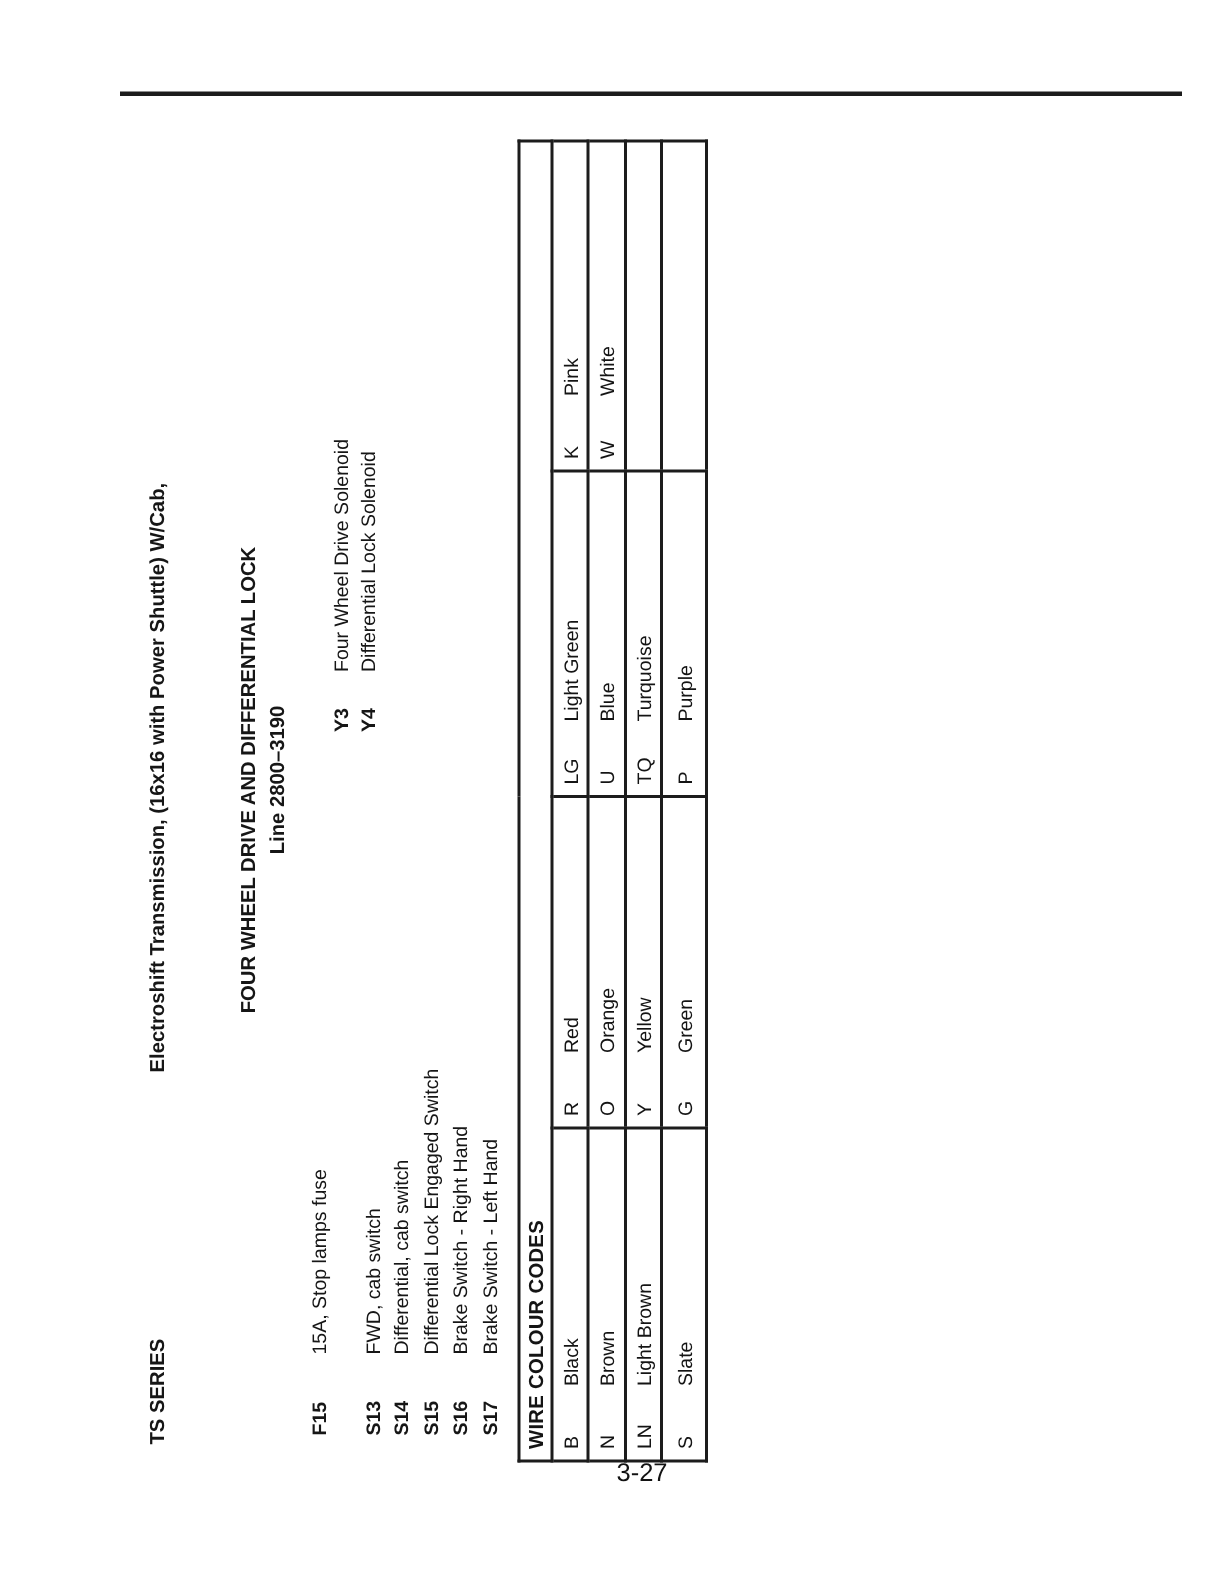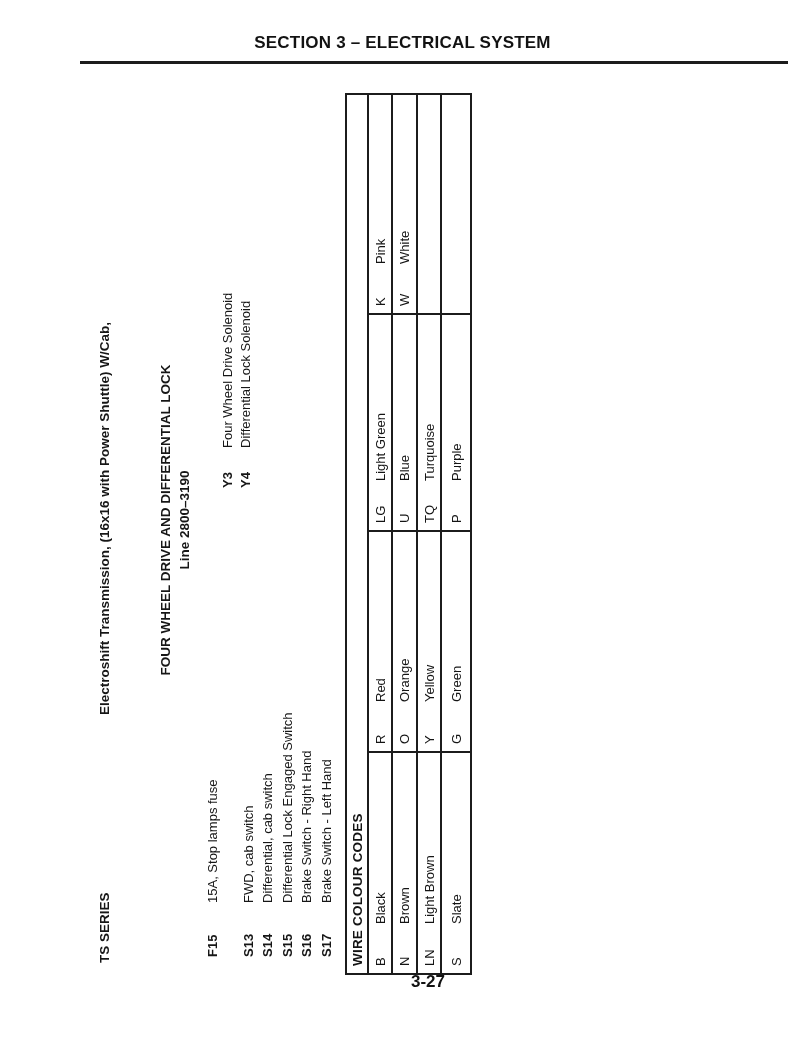--- a/index.html
+++ b/index.html
@@ -19,21 +19,21 @@
     text-align: center;
     font-weight: bold; font-size: 17px; letter-spacing: 0.2px;
     color: #121212;
   }
   .header-rule {
     position: absolute; top: 61px; left: 80px; width: 708px; height: 3px;
     background: #1c1c1c;
   }
   .page-number {
     position: absolute; left: 411px; top: 972px;
-    font-weight: bold; font-size: 17px; color: #121212;
+    font-weight: normal; font-size: 17px; color: #121212;
   }
 
   
   .rotated-canvas {
     position: absolute; left: 85px; top: 1000px;
     width: 905px; height: 380px;
     transform-origin: 0 0;
     transform: rotate(-90deg);
   }
 
@@ -85,21 +85,20 @@
   .wt-row-3 td { height: 22px; }
   .wt-row-4 td { height: 28px; }
   .wcode { display: inline-block; width: 42px; }
   .wname { display: inline-block; }
 </style>
 </head>
 <body>
 
 <div class="page">
 
-  <div class="section-header">SECTION 3 – ELECTRICAL SYSTEM</div>
   <div class="header-rule"></div>
   <div class="page-number">3-27</div>
 
   <div class="rotated-canvas">
 
     <div class="series-title">TS SERIES</div>
     <div class="fig-subtitle">Electroshift Transmission, (16x16 with Power Shuttle) W/Cab,</div>
 
     <div class="fig-heading">
       <div class="fig-title">FOUR WHEEL DRIVE AND DIFFERENTIAL LOCK</div>

